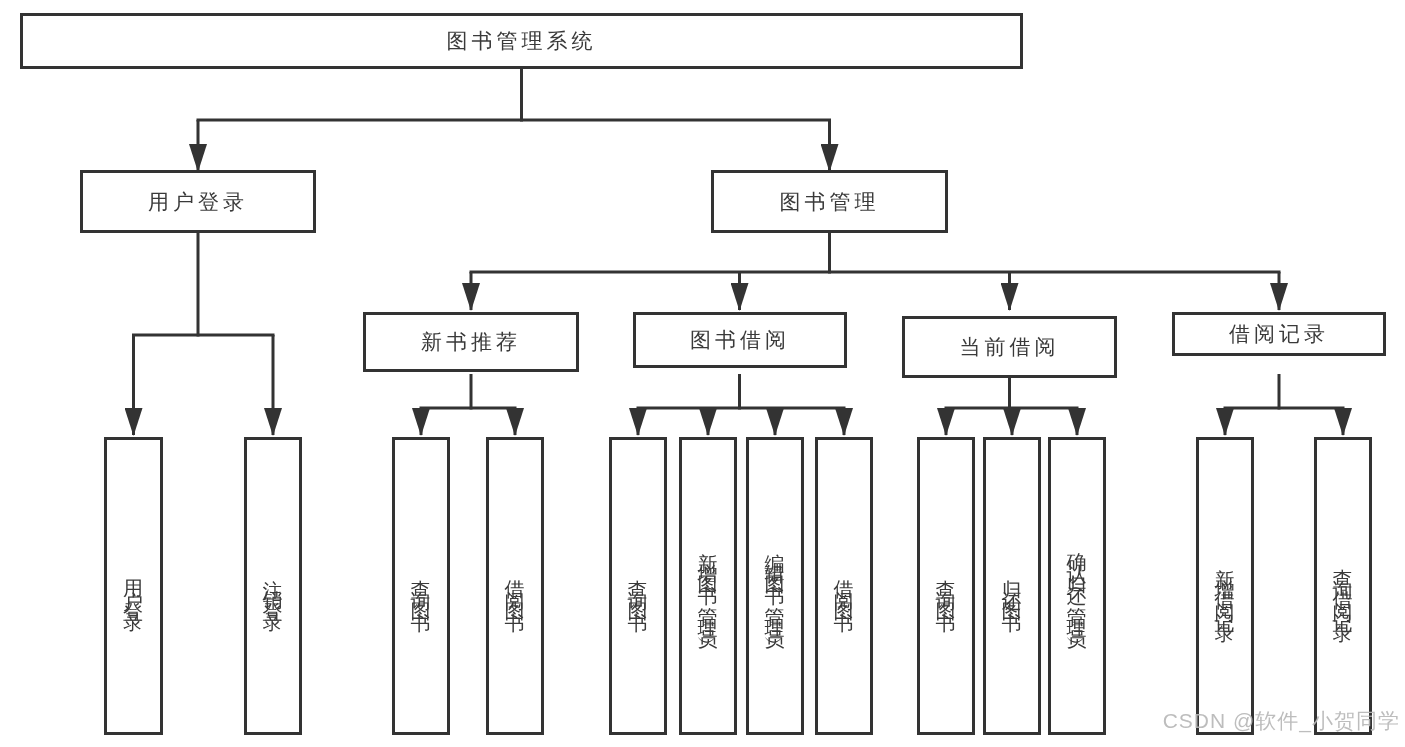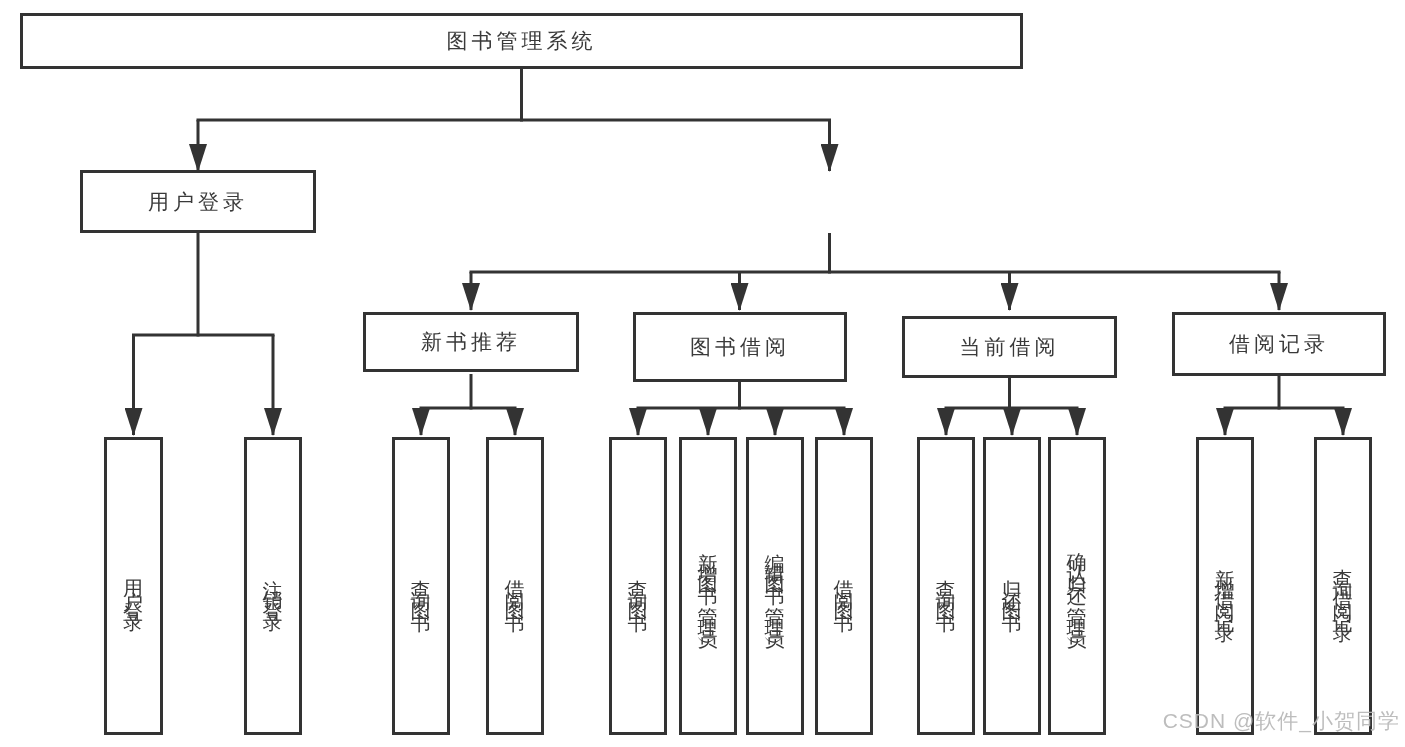--- a/index.html
+++ b/index.html
@@ -111,31 +111,34 @@
     <line x1="1343" y1="408" x2="1343" y2="435" marker-end="url(#arrow)"></line>
   </svg>
 
   <div class="node" style="left:20px;top:13px;width:1003px;height:56px">
     <span class="hlabel">图书管理系统</span>
   </div>
 
   <div class="node" style="left:80px;top:170px;width:236px;height:63px">
     <span class="hlabel">用户登录</span>
   </div>
+  <div class="node" style="left:711px;top:170px;width:237px;height:63px">
+    <span class="hlabel">图书管理</span>
+  </div>
 
   <div class="node" style="left:363px;top:312px;width:216px;height:60px">
     <span class="hlabel">新书推荐</span>
   </div>
-  <div class="node" style="left:633px;top:312px;width:214px;height:70px">
+  <div class="node" style="left:633px;top:312px;width:214px;height:56px">
     <span class="hlabel">图书借阅</span>
   </div>
   <div class="node" style="left:902px;top:316px;width:215px;height:62px">
     <span class="hlabel">当前借阅</span>
   </div>
-  <div class="node" style="left:1172px;top:312px;width:214px;height:64px">
+  <div class="node" style="left:1172px;top:312px;width:214px;height:44px">
     <span class="hlabel">借阅记录</span>
   </div>
 
   <div class="node leaf" style="left:104px;width:59px">
     <span class="vlabel">用户登录</span>
   </div>
   <div class="node leaf" style="left:244px">
     <span class="vlabel">注销登录</span>
   </div>
 

